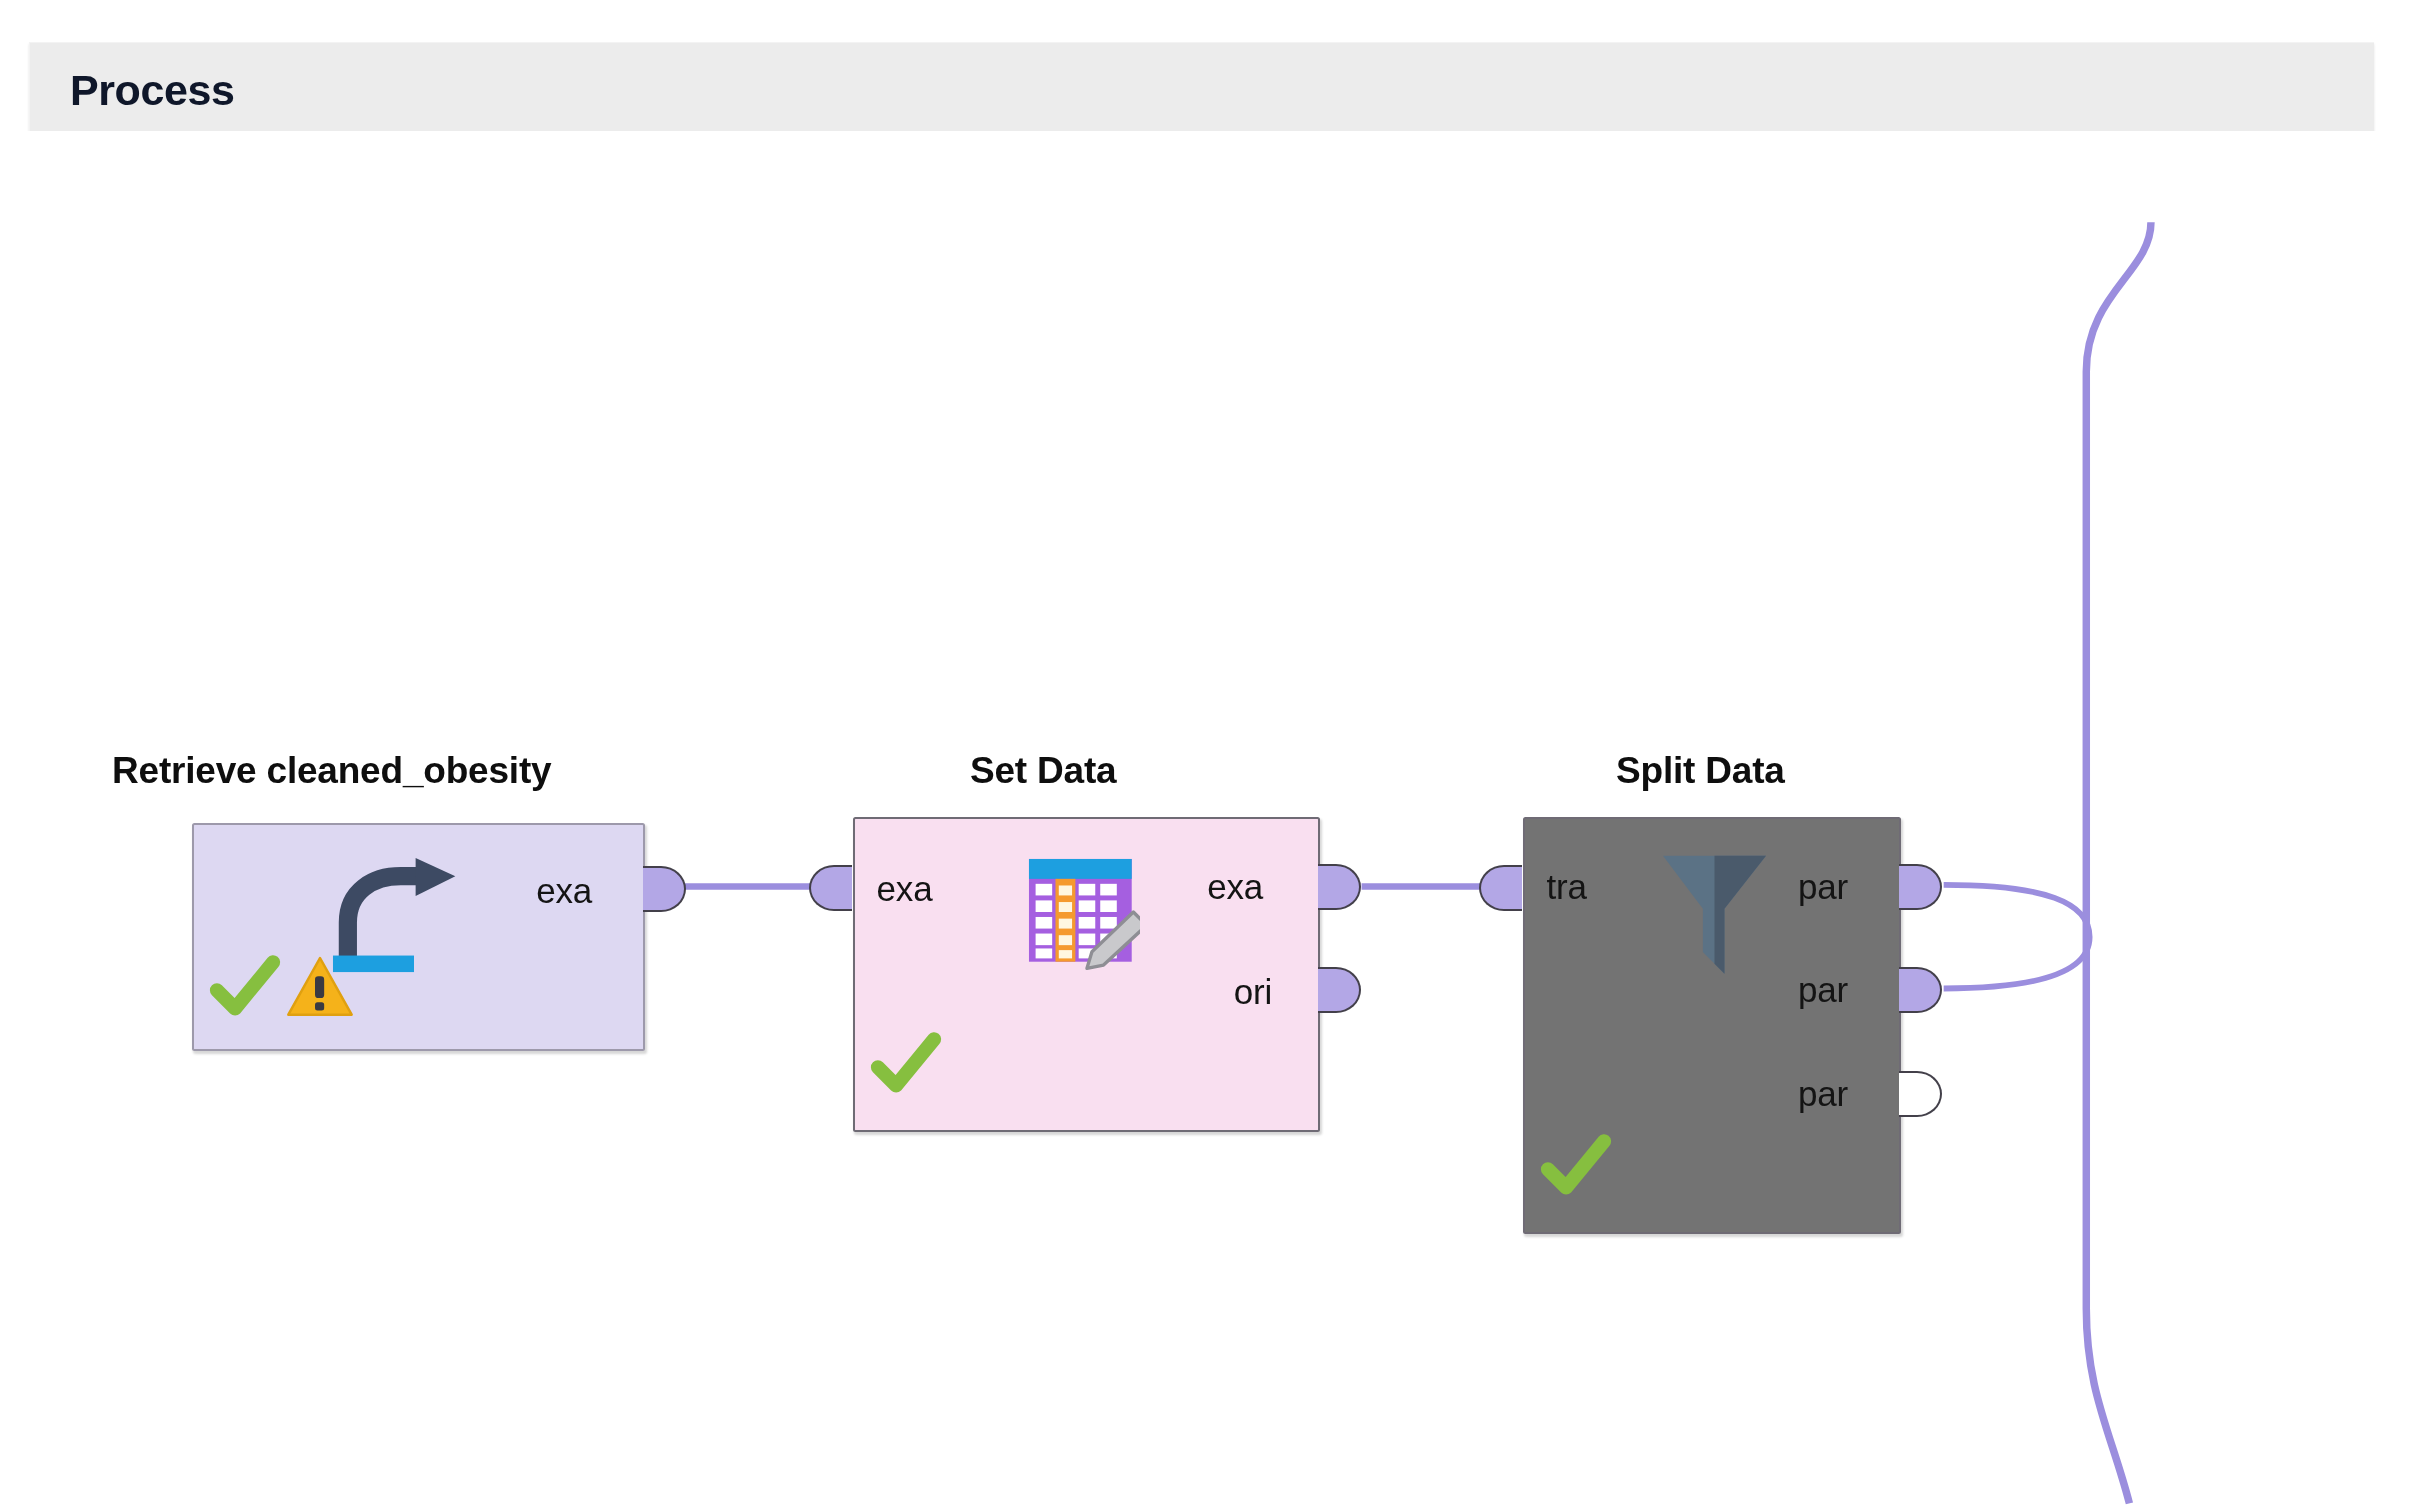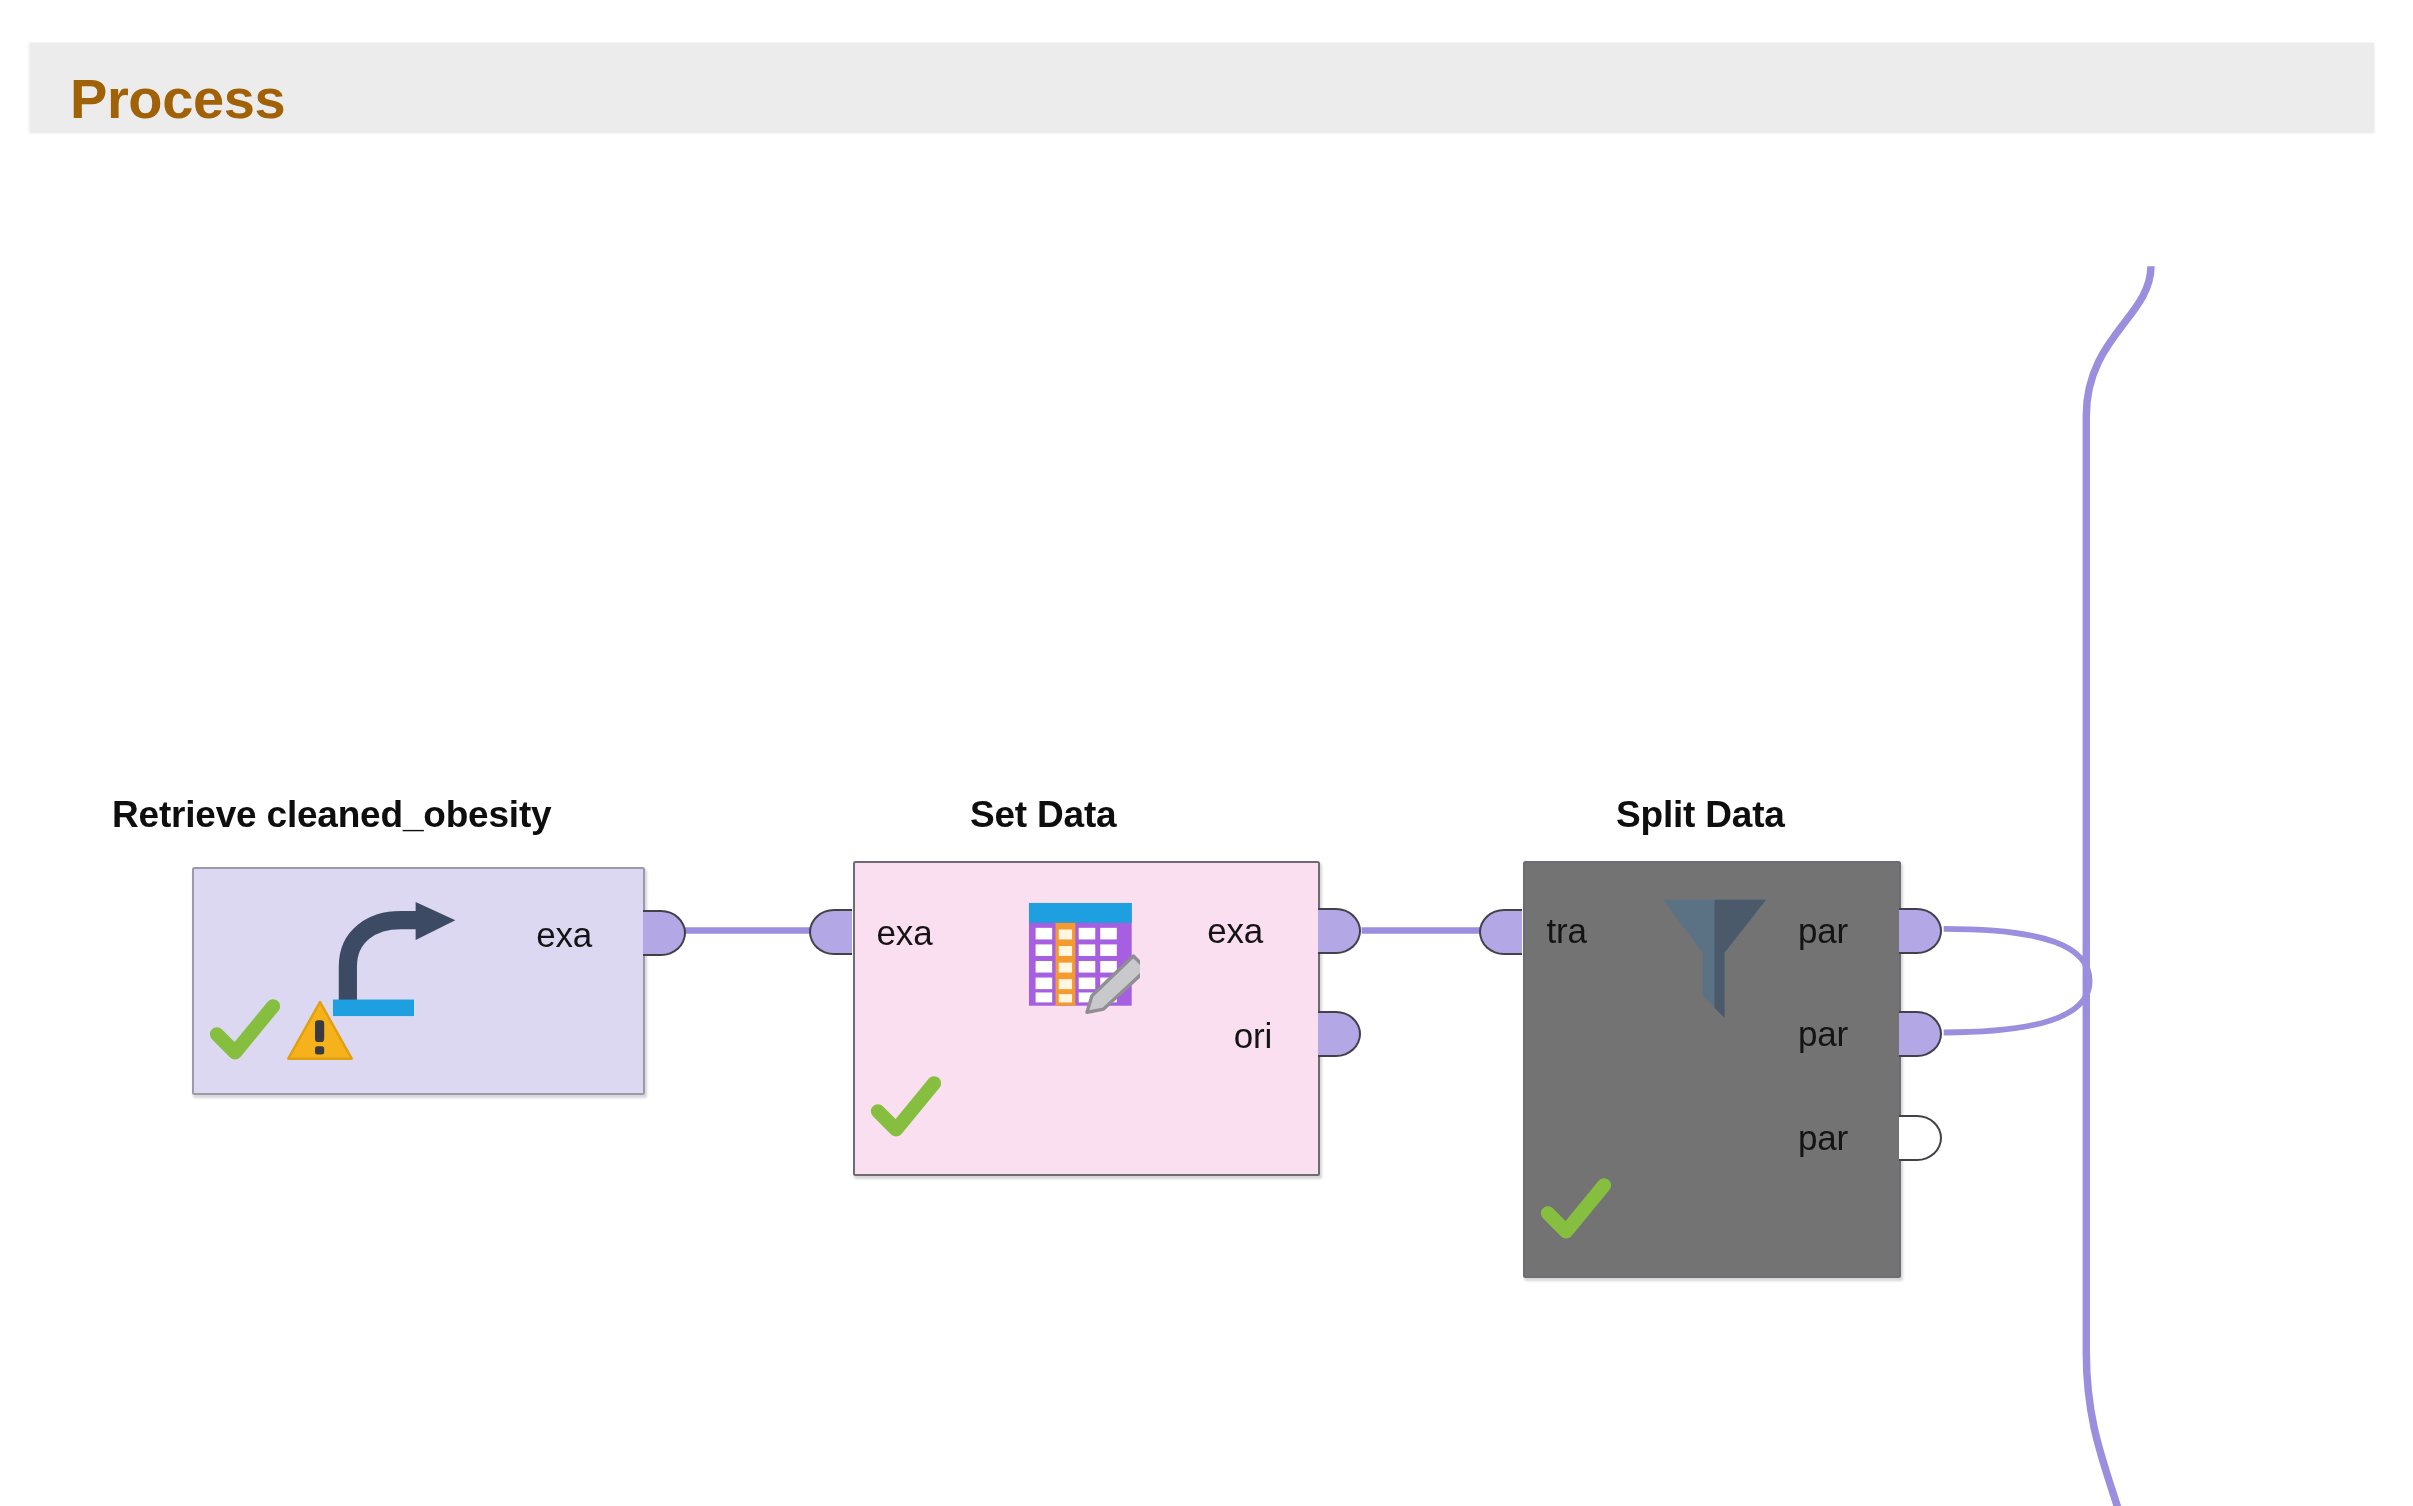--- a/index.html
+++ b/index.html
@@ -27,36 +27,35 @@
     background: #ececec;
     border-top: 0.8px solid #f3f3f3;
     border-left: 0.8px solid #f3f3f3;
     box-shadow: 0 1.7px 2.5px rgba(0,0,0,0.10);
     box-sizing: border-box;
   }
   .panel-title {
     position: absolute;
     left: 40px;
     top: 23px;
-    font-size: 56px;
+    font-size: 43px;
     font-weight: bold;
-    color: #a16207;
+    color: #0f172a;
     letter-spacing: -0.4px;
     white-space: nowrap;
   }
 
   
   .canvas {
     position: absolute;
     left: 0;
     top: 131px;
     width: 2413px;
     height: 1266px;
     background: #ffffff;
-    margin-top: 44px;
   }
   .wire-layer {
     position: absolute;
     left: 0;
     top: 0;
     width: 2413px;
     height: 1375px;
     pointer-events: none;
   }
 

